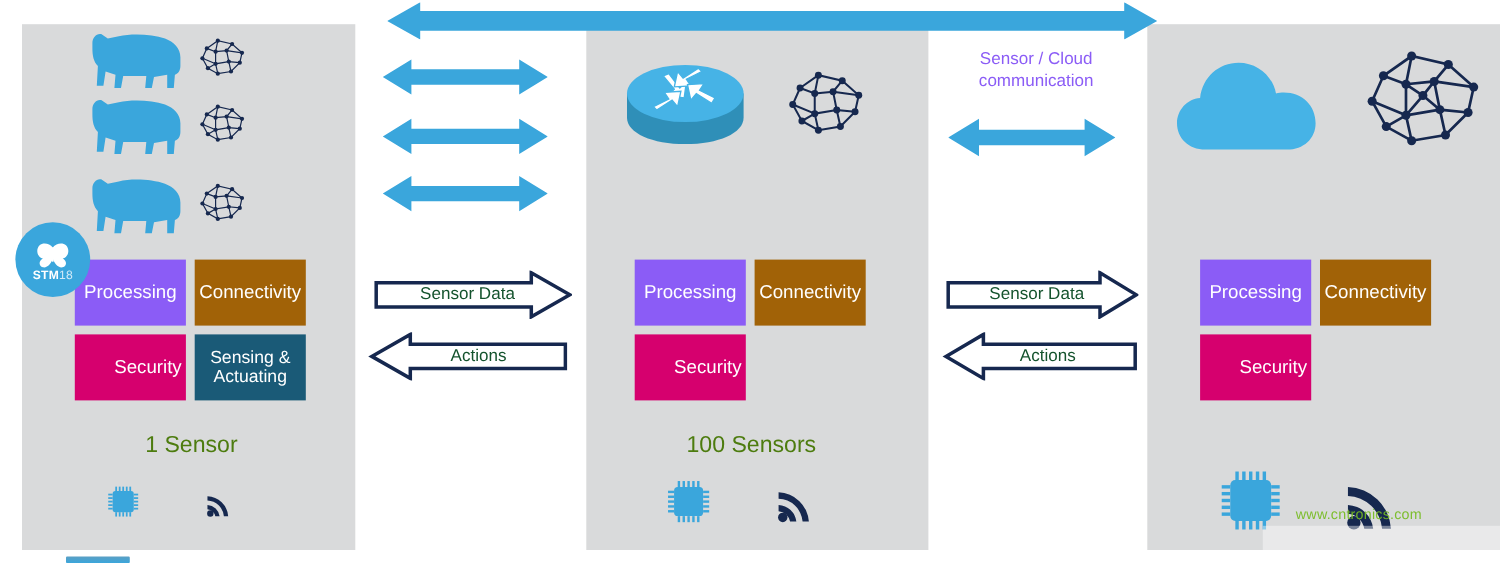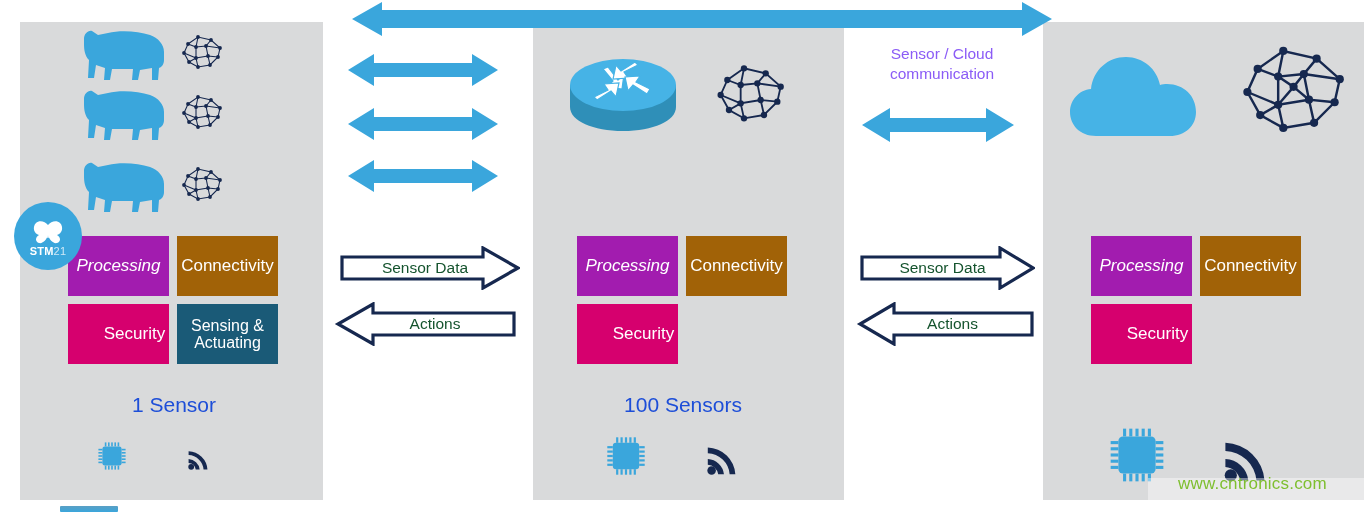--- a/index.html
+++ b/index.html
@@ -48,50 +48,50 @@
   #stm-badge .stm-text .num { font-weight: normal; color: #cfe9f7; }
 
   
   .blocks { position: absolute; display: flex; flex-wrap: wrap; gap: 8px; }
   .block {
     display: flex; align-items: center; justify-content: center;
     color: #ffffff; text-align: center;
     font-size: 17px; line-height: 1.08;
     width: 101px; height: 60px;
   }
-  .c-processing   { background: #a21caf; font-style: italic; }
+  .c-processing   { background: #8b5cf6; }
   .c-connectivity { background: #a16207; }
   .c-security     { background: #d6006e; padding-left: 32px; }
   .c-sensing      { background: #1a5a77; font-size: 16px; }
 
   
   .count {
     position: absolute; text-align: center;
-    color: #1d4ed8; font-size: 21px; white-space: nowrap;
+    color: #4d7c0f; font-size: 21px; white-space: nowrap;
   }
 
   
   .bottom-icons { position: absolute; display: flex; align-items: flex-end; }
 
   
   .flow-label {
     position: absolute; color: #14532d; font-size: 15.5px;
     white-space: nowrap; text-align: center;
   }
 
   
   #sc-caption {
     position: absolute; left: 862px; top: 44px; width: 160px;
     text-align: center; color: #8b5cf6; font-size: 15.5px; line-height: 1.28;
   }
 
   
   #watermark {
-    position: absolute; left: 1178px; top: 474px;
-    font-size: 17px; color: #76bc21; opacity: .92;
+    position: absolute; left: 1178px; top: 460px;
+    font-size: 13px; color: #76bc21; opacity: .92;
     white-space: nowrap; letter-spacing: .2px;
   }
   #wm-plate {
     position: absolute; left: 1148px; top: 478px;
     width: 216px; height: 34px; background: rgba(255,255,255,.42);
   }
 
   
   #cut-bar {
     position: absolute; left: 60px; top: 506px;
@@ -185,21 +185,21 @@
         <circle cx="30" cy="24" r="1.9"></circle>
       <circle cx="18" cy="26" r="1.9"></circle>
     </g>
   </svg>
 
   <div id="stm-badge">
     <svg class="bfly" width="34" height="24" viewBox="0 0 34 24">
       <path d="M17,5 C14,1 8,0 5,3 C1,7 3,14 8,15 C4,17 4,22 8,23 C12,24 16,19 17,15 C18,19 22,24 26,23 C30,22 30,17 26,15 C31,14 33,7 29,3 C26,0 20,1 17,5 Z" fill="#ffffff"></path>
       <rect x="16.2" y="5" width="1.6" height="13" rx=".8" fill="#ffffff"></rect>
     </svg>
-    <div class="stm-text"><span>STM</span><span class="num">21</span></div>
+    <div class="stm-text"><span>STM</span><span class="num">18</span></div>
   </div>
 
   <div class="blocks" style="left:68px; top:236px; width:212px;">
     <div class="block c-processing">Processing</div>
     <div class="block c-connectivity">Connectivity</div>
     <div class="block c-security">Security</div>
     <div class="block c-sensing">Sensing &amp; Actuating</div>
   </div>
 
   <div class="count" style="left:68px; top:393px; width:212px;">1 Sensor</div>

